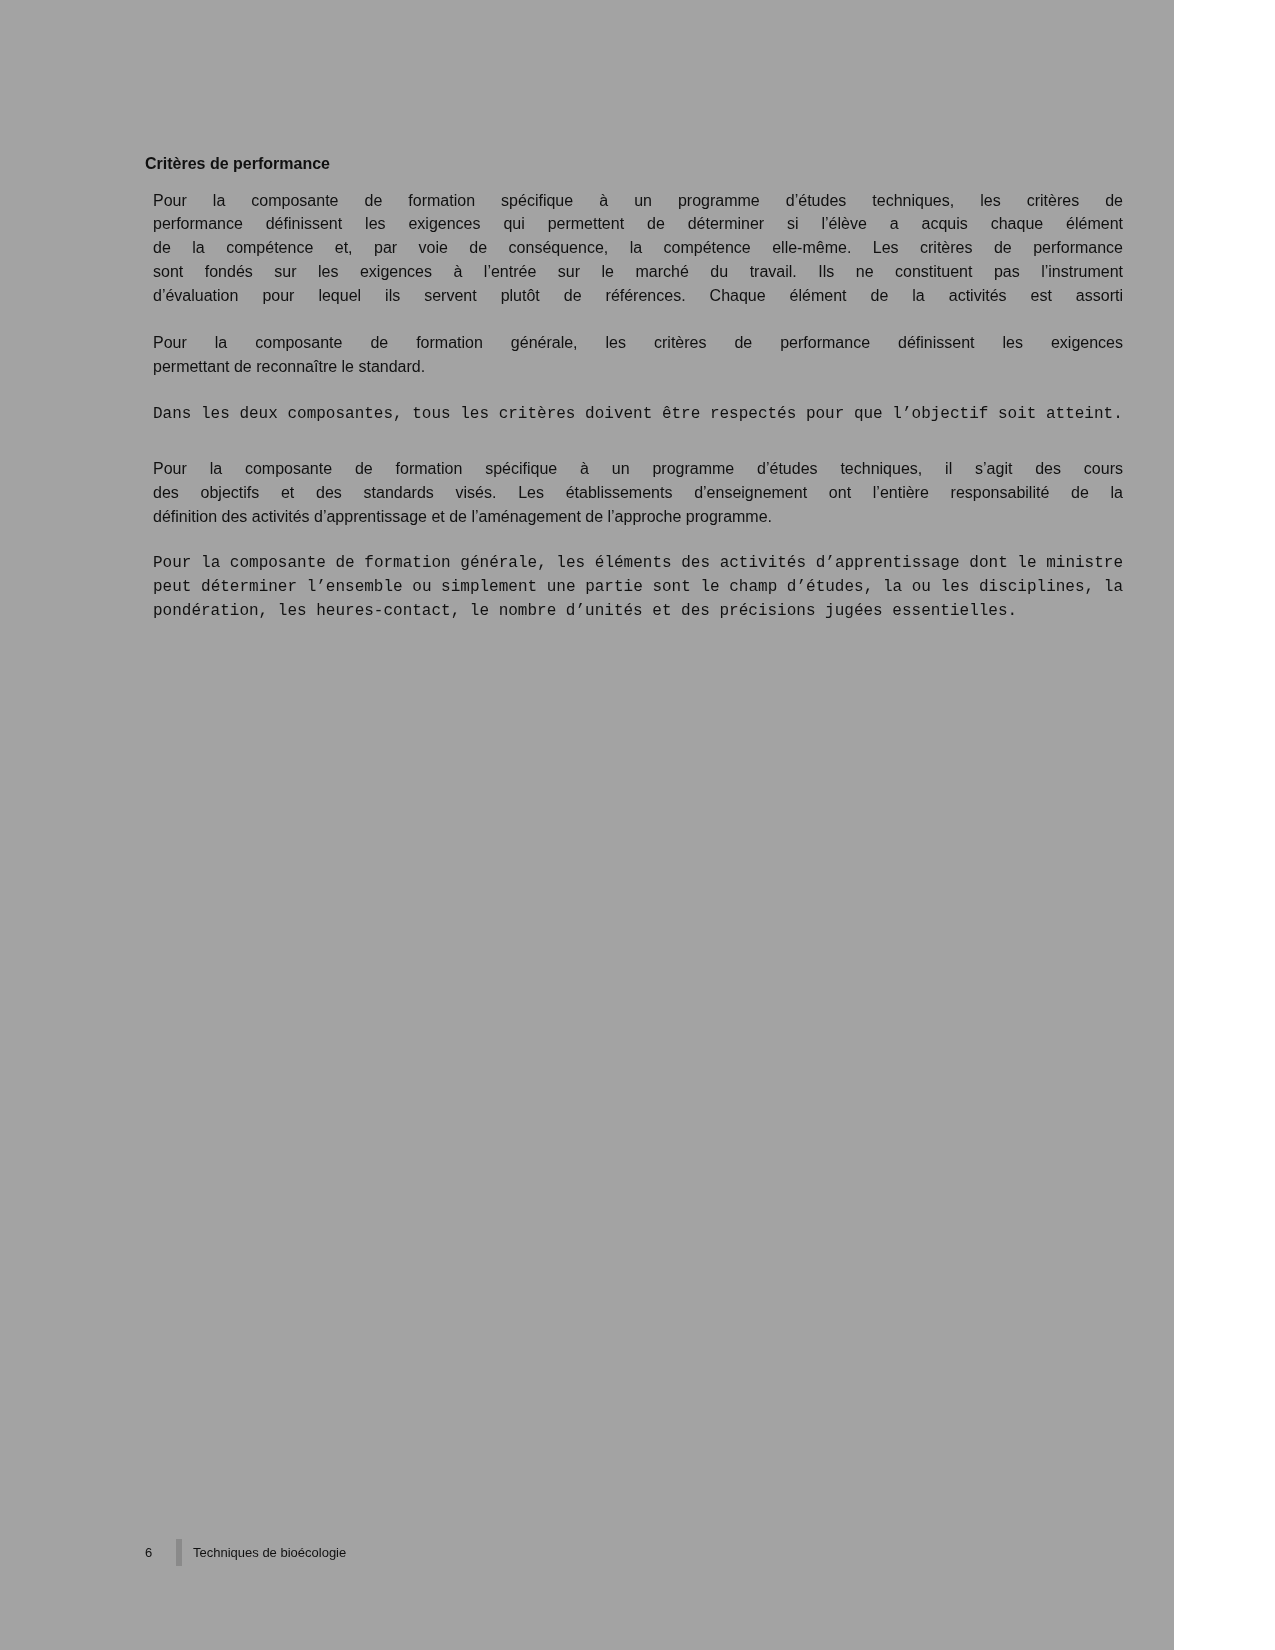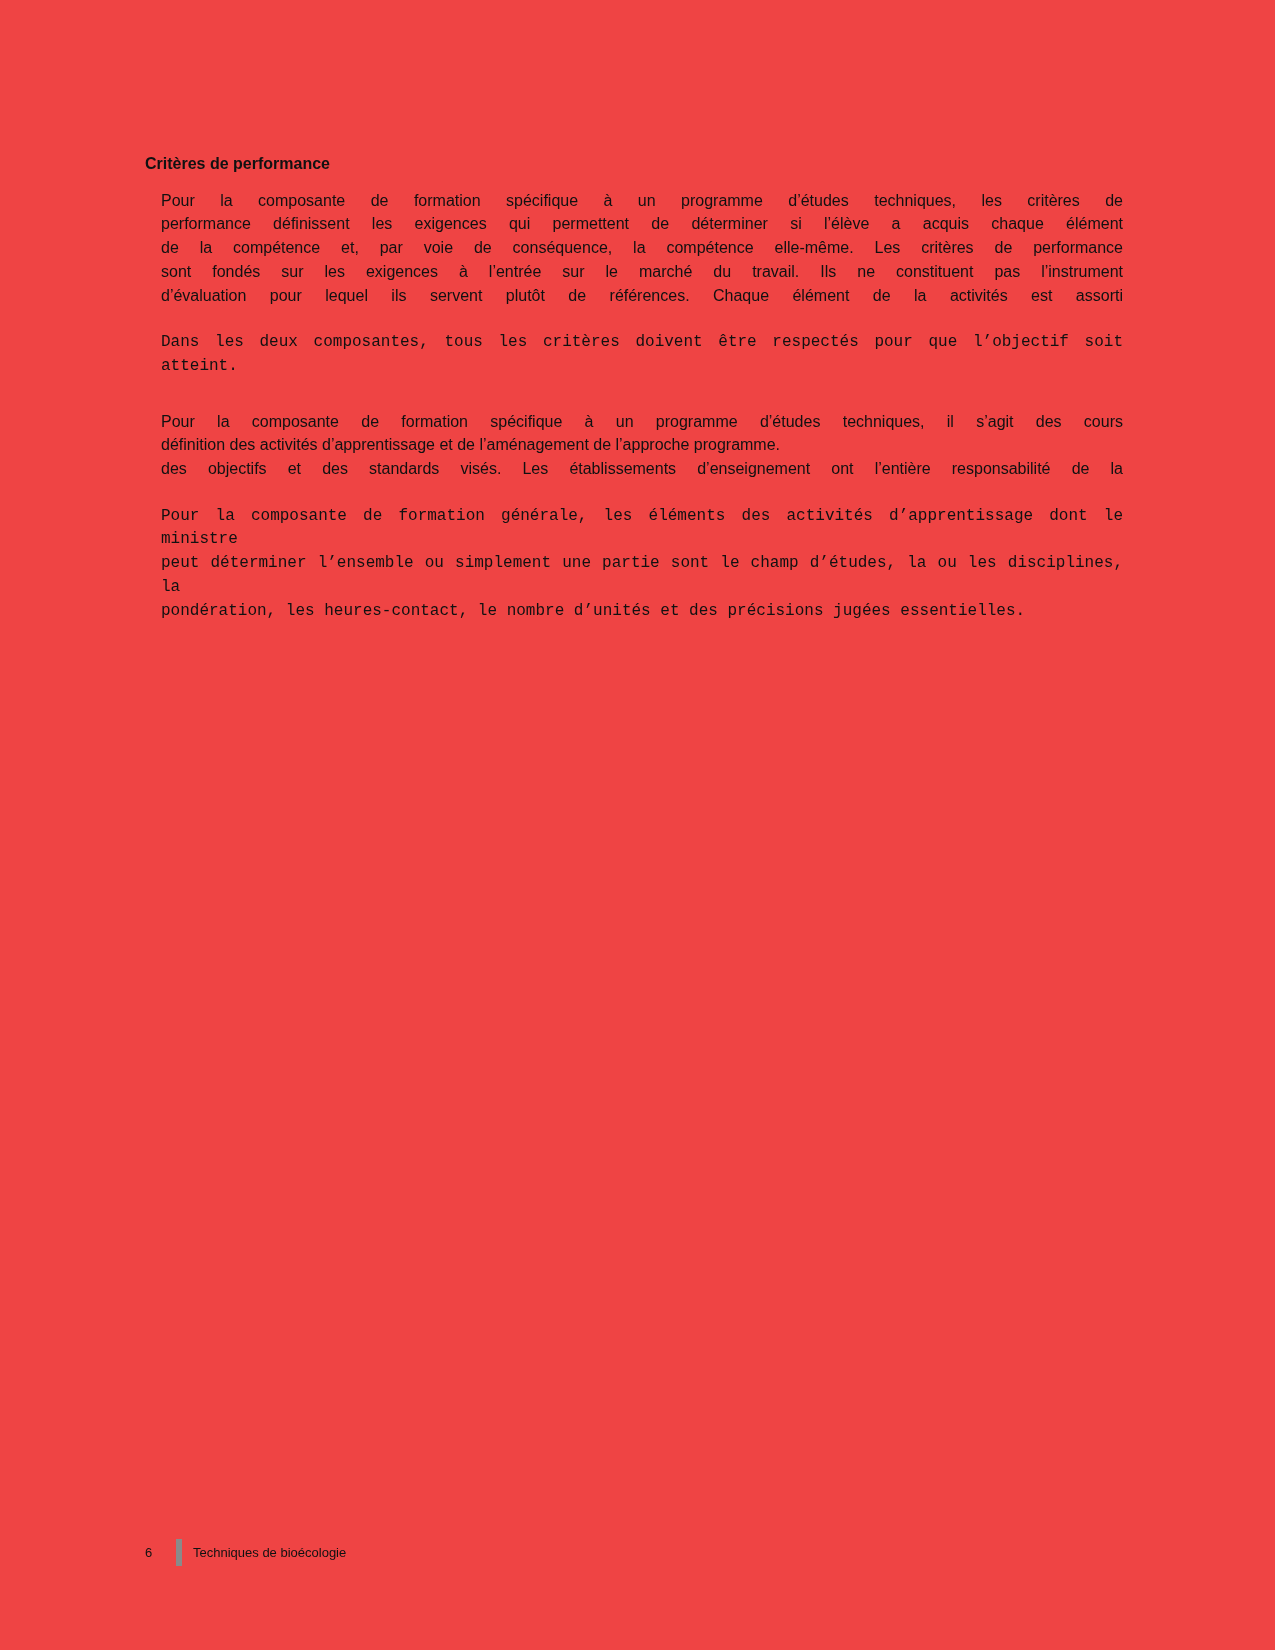--- a/index.html
+++ b/index.html
@@ -2,23 +2,23 @@
 <html><head>
 <meta charset="utf-8">
 <style>
   html, body {
     margin: 0;
     padding: 0;
     background: #ffffff;
   }
   .page {
     position: relative;
-    width: 1275px;
+    width: 1174px;
     height: 1650px;
-    background: #ef4444;
+    background: #a3a3a3;
     font-family: "Liberation Sans", sans-serif;
     color: #111111;
     overflow: hidden;
   }
   .content {
     position: absolute;
     left: 145px;
     top: 152px;
     width: 978px;
     font-size: 16px;
@@ -27,21 +27,21 @@
   .section-heading {
     font-size: 16px;
     font-weight: bold;
     line-height: 23.7px;
     margin: 0 0 13px 0;
   }
   .section + .section {
     margin-top: 31px;
   }
   .paragraph {
-    margin: 0 0 24px 16px;
+    margin: 0 0 24px 8px;
   }
   .paragraph:last-child {
     margin-bottom: 0;
     font-family: Liberation Mono, monospace;
   }
   .line {
     text-align: justify;
     text-align-last: justify;
   }
   .line.last {
@@ -81,29 +81,33 @@
     <section class="section">
       <h2 class="section-heading">Critères de performance</h2>
       <div class="paragraph">
           <div class="line">Pour la composante de formation spécifique à un programme d’études techniques, les critères de</div>
           <div class="line">performance définissent les exigences qui permettent de déterminer si l’élève a acquis chaque élément</div>
           <div class="line">de la compétence et, par voie de conséquence, la compétence elle-même. Les critères de performance</div>
           <div class="line">sont fondés sur les exigences à l’entrée sur le marché du travail. Ils ne constituent pas l’instrument</div>
           <div class="line">d’évaluation pour lequel ils servent plutôt de références. Chaque élément de la activités est assorti</div>
         </div>
       <div class="paragraph">
+          <div class="line">Pour la composante de formation générale, les critères de performance définissent les exigences</div>
+          <div class="line last">permettant de reconnaître le standard.</div>
+        </div>
+      <div class="paragraph">
           <div class="line last">Dans les deux composantes, tous les critères doivent être respectés pour que l’objectif soit atteint.</div>
         </div>
     </section>
 
     <section class="section">
       <div class="paragraph">
           <div class="line">Pour la composante de formation spécifique à un programme d’études techniques, il s’agit des cours</div>
+          <div class="line">des objectifs et des standards visés. Les établissements d’enseignement ont l’entière responsabilité de la</div>
           <div class="line last">définition des activités d’apprentissage et de l’aménagement de l’approche programme.</div>
-          <div class="line">des objectifs et des standards visés. Les établissements d’enseignement ont l’entière responsabilité de la</div>
         </div>
       <div class="paragraph">
           <div class="line">Pour la composante de formation générale, les éléments des activités d’apprentissage dont le ministre</div>
           <div class="line">peut déterminer l’ensemble ou simplement une partie sont le champ d’études, la ou les disciplines, la</div>
           <div class="line last">pondération, les heures-contact, le nombre d’unités et des précisions jugées essentielles.</div>
         </div>
     </section>
 
   </main>
 

